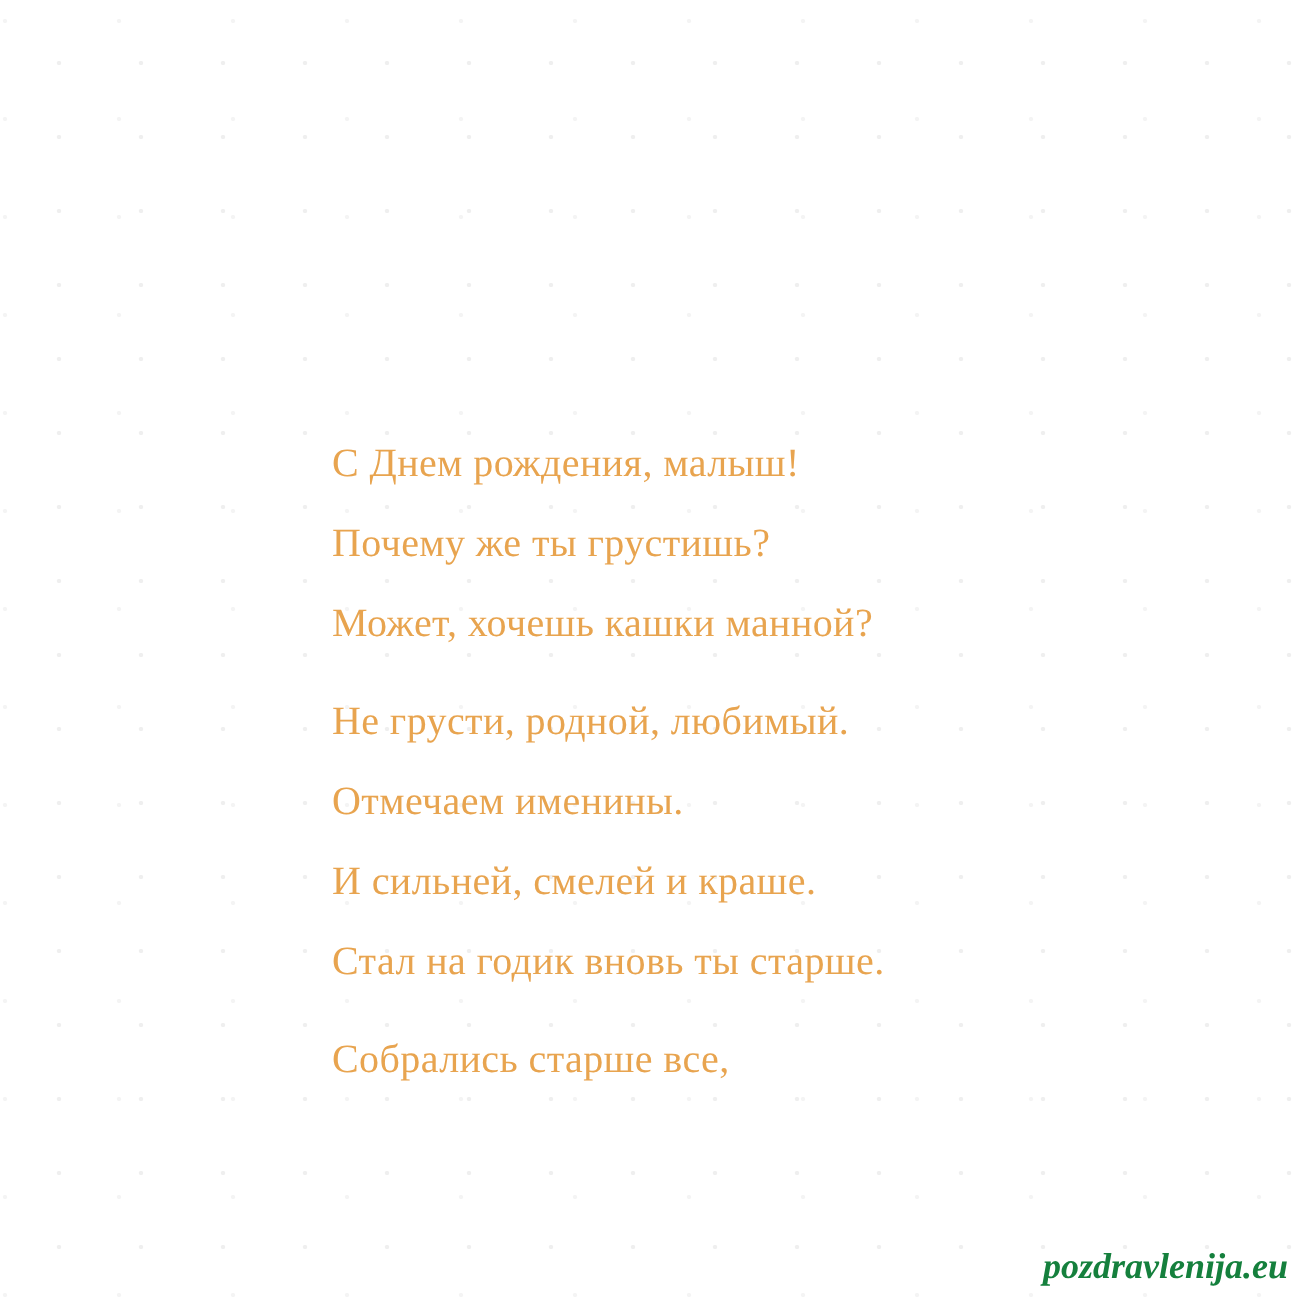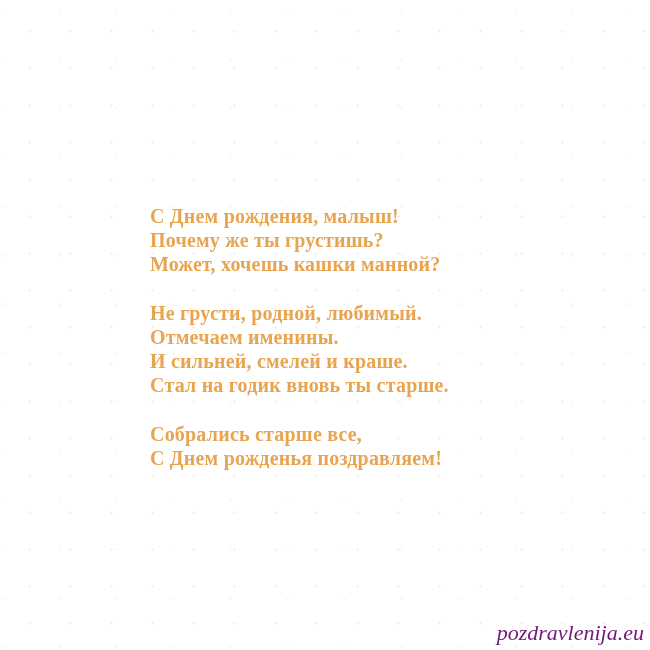--- a/index.html
+++ b/index.html
@@ -30,34 +30,34 @@
     top: 204px;
     color: #e8a44f;
     font-size: 20px;
     line-height: 24px;
     letter-spacing: 0.2px;
   }
   .stanza {
     margin: 0 0 25px 0;
   }
   .stanza p {
-    margin: 0;
+    margin: 16px;
     padding: 0;
     white-space: nowrap;
-    font-weight: bold;
   }
   .watermark {
     position: absolute;
     right: 6px;
     bottom: 3px;
-    color: #701a75;
+    color: #15803d;
     font-family: "Liberation Serif", "DejaVu Serif", serif;
     font-style: italic;
-    font-size: 22px;
+    font-size: 18px;
     line-height: 28px;
+    font-weight: bold;
   }
 </style>
 </head>
 <body>
 
 <div class="card">
 
   <div class="poem">
 
     <div class="stanza">
@@ -68,20 +68,19 @@
 
     <div class="stanza">
       <p>Не грусти, родной, любимый.</p>
       <p>Отмечаем именины.</p>
       <p>И сильней, смелей и краше.</p>
       <p>Стал на годик вновь ты старше.</p>
     </div>
 
     <div class="stanza">
       <p>Собрались старше все,</p>
-      <p>С Днем рожденья поздравляем!</p>
     </div>
 
   </div>
 
   <div class="watermark">pozdravlenija.eu</div>
 
 </div>
 
 </body></html>

